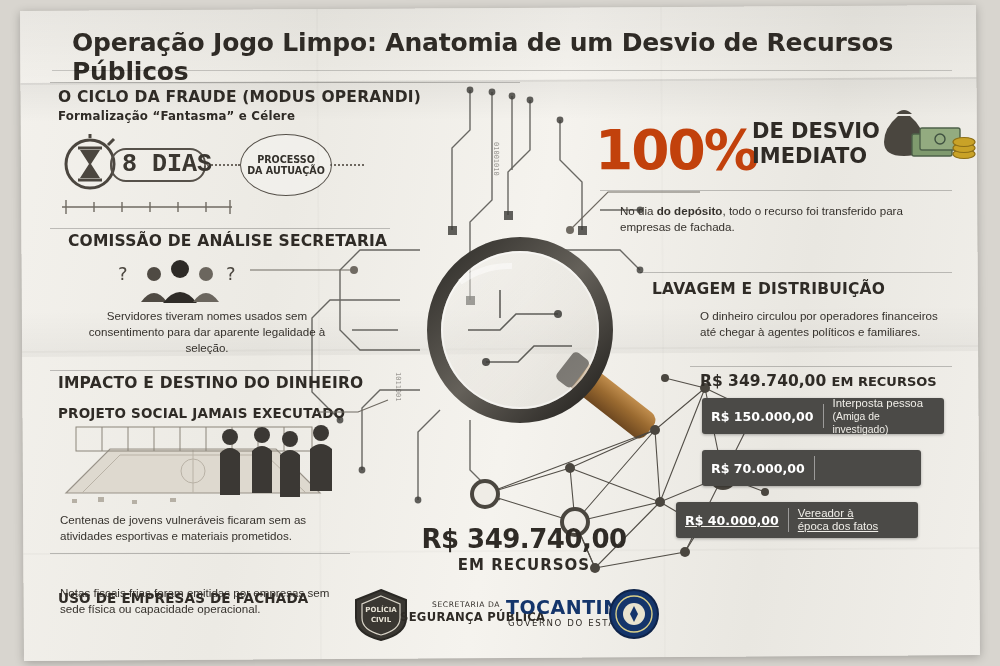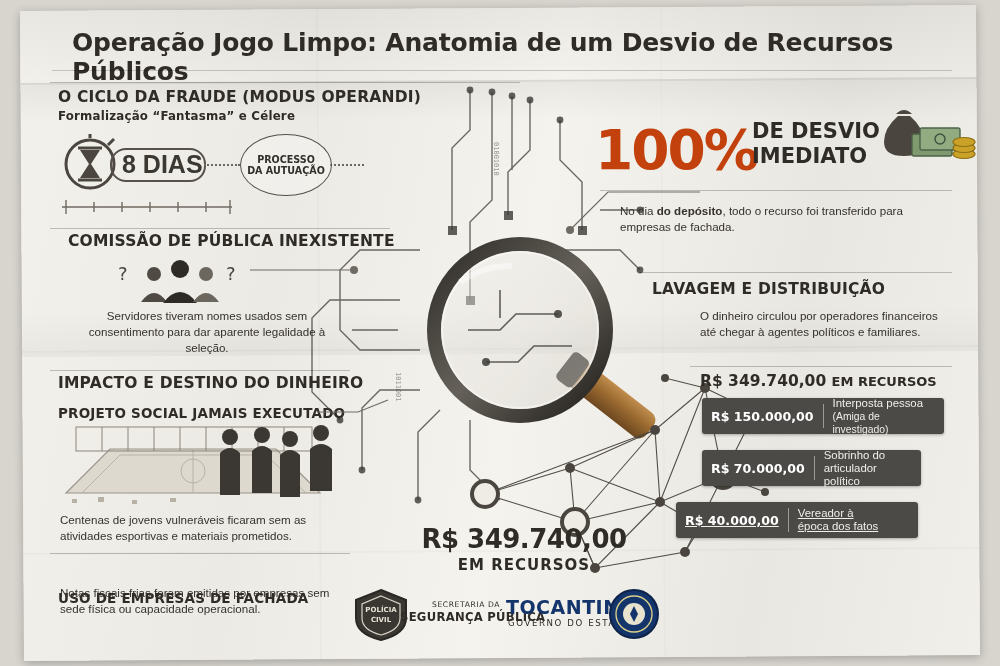--- a/index.html
+++ b/index.html
@@ -53,21 +53,21 @@
   .circ{
     position:absolute;border:1.7px solid #555049;border-radius:50%;
     display:flex;align-items:center;justify-content:center;text-align:center;
     font-size:9.6px;font-weight:bold;color:#33302b;line-height:11px;
     background:rgba(255,255,255,.25);
     font-family:"DejaVu Sans", sans-serif;
   }
   .dashline{position:absolute;border-top:2px dotted #6d675f;}
   .days{
     position:absolute;font-size:25px;font-weight:bold;color:#3b3731;
-    font-family:Liberation Sans, sans-serif;
+    font-family:Liberation Mono, monospace;
   }
   .days-box{
     position:absolute;border:2px solid #56514a;border-radius:16px;
   }
 
   
   .pct{
     position:absolute;font-size:55px;font-weight:bold;color:#c2410c;
     font-family:"DejaVu Sans", sans-serif;letter-spacing:-2px;
   }
@@ -192,21 +192,21 @@
         <line x1="32" y1="6" x2="32" y2="16"></line>
       <line x1="60" y1="6" x2="60" y2="16"></line>
         <line x1="88" y1="6" x2="88" y2="16"></line>
       <line x1="116" y1="6" x2="116" y2="16"></line>
         <line x1="144" y1="6" x2="144" y2="16"></line>
       <line x1="168" y1="4" x2="168" y2="18"></line>
     </g>
   </svg>
 
   <div class="rule" style="left:50px;top:228px;width:340px;"></div>
-  <div class="sec-h big" style="left:68px;top:232px;">COMISSÃO DE PÚBLICA INEXISTENTE</div>
+  <div class="sec-h big" style="left:68px;top:232px;">COMISSÃO DE ANÁLISE SECRETARIA</div>
 
   <svg width="160" height="52" style="left:118px;top:258px;">
     <text x="0" y="22" font-size="18" fill="#4b463f" font-family="DejaVu Sans, sans-serif">?</text>
     <g fill="#4f4a43">
       <circle cx="36" cy="16" r="7"></circle>
         <path d="M23 44 q13 -18 26 0 z"></path>
     </g>
     <g fill="#2e2b27">
       <circle cx="62" cy="11" r="9"></circle>
         <path d="M45 45 q17 -22 34 0 z"></path>
@@ -395,24 +395,20 @@
     <div class="sep"></div>
     <div class="desc">
       <div>Interposta pessoa</div>
       <div style="font-size:10.4px;">(Amiga de investigado)</div>
     </div>
   </div>
 
   <div class="mbox" style="left:702px;top:450px;width:219px;height:36px;">
     <div class="val">R$ 70.000,00</div>
     <div class="sep"></div>
-    <div class="desc">
-      <div>Sobrinho do</div>
-      <div>articulador político</div>
-    </div>
   </div>
 
   <div class="mbox" style="left:676px;top:502px;width:242px;height:36px;text-decoration:underline;">
     <div class="val">R$ 40.000,00</div>
     <div class="sep"></div>
     <div class="desc">
       <div>Vereador à</div>
       <div>época dos fatos</div>
     </div>
   </div>

